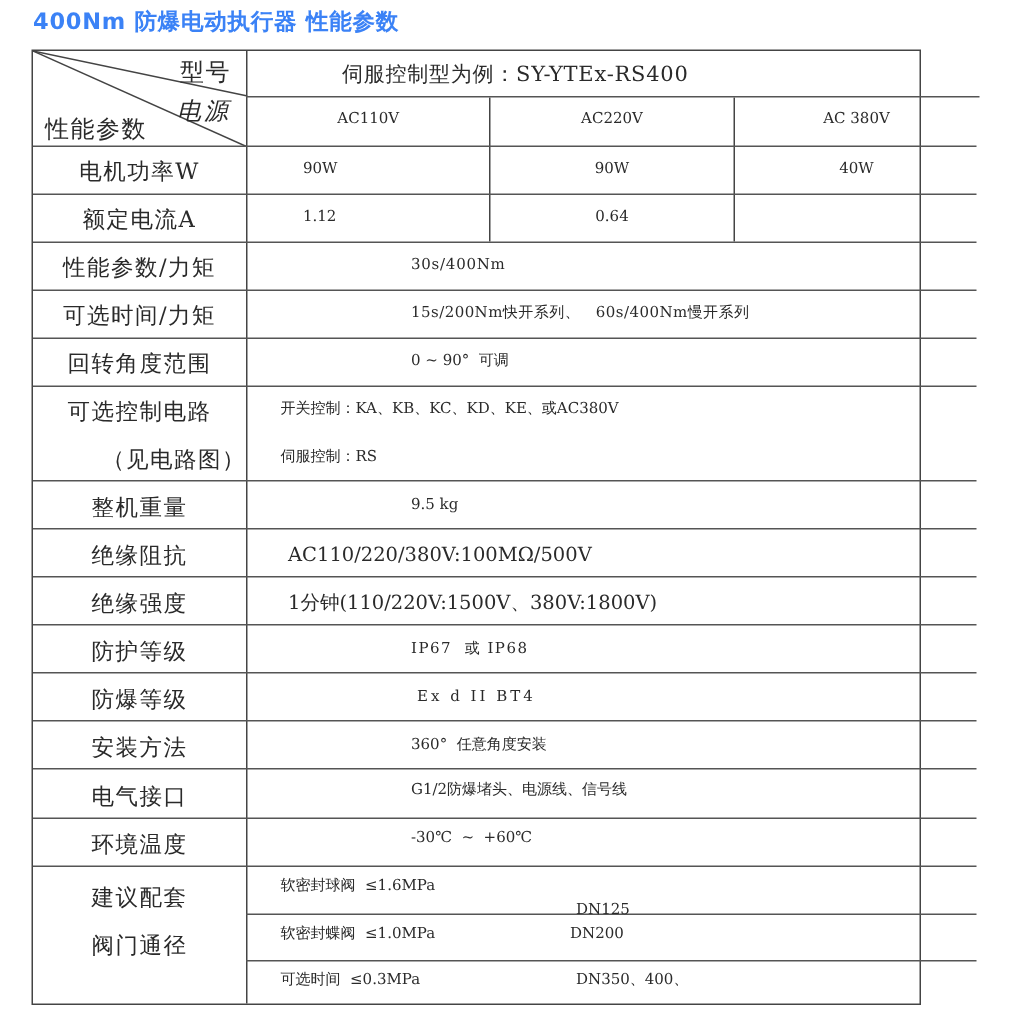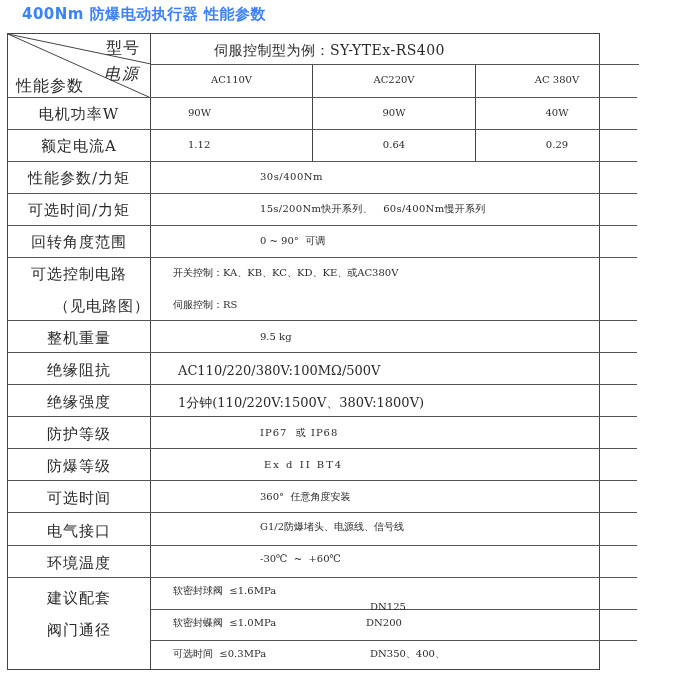--- a/index.html
+++ b/index.html
@@ -1,20 +1,20 @@
 <!DOCTYPE html>
 <html><head>
 <meta charset="utf-8">
 <style>
   html, body { margin: 0; padding: 0; background: #ffffff; }
   body { width: 680px; height: 685px; position: relative; overflow: hidden;
          font-family: "DejaVu Serif", "Liberation Serif", serif; color: #222; }
   .title { position: absolute; left: 22px; top: 5px; font-family: "DejaVu Sans", "Liberation Sans", sans-serif;
            font-weight: bold; font-size: 15px; color: #3b82f6; letter-spacing: 0.5px; white-space: nowrap; }
-  .tbl { position: absolute; left: 7px; top: 33px; width: 593px; height: 637px;
+  .tbl { position: absolute; left: 21px; top: 33px; width: 593px; height: 637px;
          border: 1.5px solid #444; box-sizing: border-box; }
   .hl { position: absolute; height: 0; border-top: 1.5px solid #555; }
   .vl { position: absolute; width: 0; border-left: 1.5px solid #444; }
   .cell { position: absolute; font-size: 10px; white-space: nowrap; line-height: 1; color: #2a2a2a; }
   .lbl { text-align: center; width: 142px; left: 0; font-size: 15px; letter-spacing: 1px; }
   .ctr { text-align: center; }
   .diag { position: absolute; left: 0; top: 0; }
 </style>
 </head>
 <body>
@@ -62,21 +62,20 @@
   <div class="cell ctr" style="left:468px; width:162px; top:41px;">AC 380V</div>
 
   <div class="cell lbl" style="top:73px;">电机功率W</div>
   <div class="cell" style="left:180px; top:74px;">90W</div>
   <div class="cell ctr" style="left:305px; width:162px; top:74px;">90W</div>
   <div class="cell ctr" style="left:468px; width:162px; top:74px;">40W</div>
 
   <div class="cell lbl" style="top:105px;">额定电流A</div>
   <div class="cell" style="left:180px; top:106px;">1.12</div>
   <div class="cell ctr" style="left:305px; width:162px; top:106px;">0.64</div>
-  <div class="cell ctr" style="left:468px; width:162px; top:106px;">0.29</div>
 
   <div class="cell lbl" style="top:137px;">性能参数/力矩</div>
   <div class="cell" style="left:252px; top:138px; letter-spacing:0.5px;">30s/400Nm</div>
 
   <div class="cell lbl" style="top:169px;">可选时间/力矩</div>
   <div class="cell" style="left:252px; top:170px; letter-spacing:0.3px; white-space:pre;">15s/200Nm快开系列、   60s/400Nm慢开系列</div>
 
   <div class="cell lbl" style="top:201px;">回转角度范围</div>
   <div class="cell" style="left:252px; top:202px; white-space:pre;">0 ~ 90°  可调</div>
 
@@ -93,21 +92,21 @@
 
   <div class="cell lbl" style="top:361px;">绝缘强度</div>
   <div class="cell" style="left:170px; top:362px; font-size:13px;">1分钟(110/220V:1500V、380V:1800V)</div>
 
   <div class="cell lbl" style="top:393px;">防护等级</div>
   <div class="cell" style="left:252px; top:394px; letter-spacing:1px; white-space:pre;">IP67  或 IP68</div>
 
   <div class="cell lbl" style="top:425px;">防爆等级</div>
   <div class="cell" style="left:256px; top:426px; letter-spacing:2px;">Ex d II BT4</div>
 
-  <div class="cell lbl" style="top:457px;">可选时间</div>
+  <div class="cell lbl" style="top:457px;">安装方法</div>
   <div class="cell" style="left:252px; top:458px; white-space:pre;">360°  任意角度安装</div>
 
   <div class="cell lbl" style="top:490px;">电气接口</div>
   <div class="cell" style="left:252px; top:488px;">G1/2防爆堵头、电源线、信号线</div>
 
   <div class="cell lbl" style="top:522px;">环境温度</div>
   <div class="cell" style="left:252px; top:520px; white-space:pre;">-30℃  ~  +60℃</div>
 
   <div class="cell lbl" style="top:557px;">建议配套</div>
   <div class="cell lbl" style="top:589px;">阀门通径</div>

